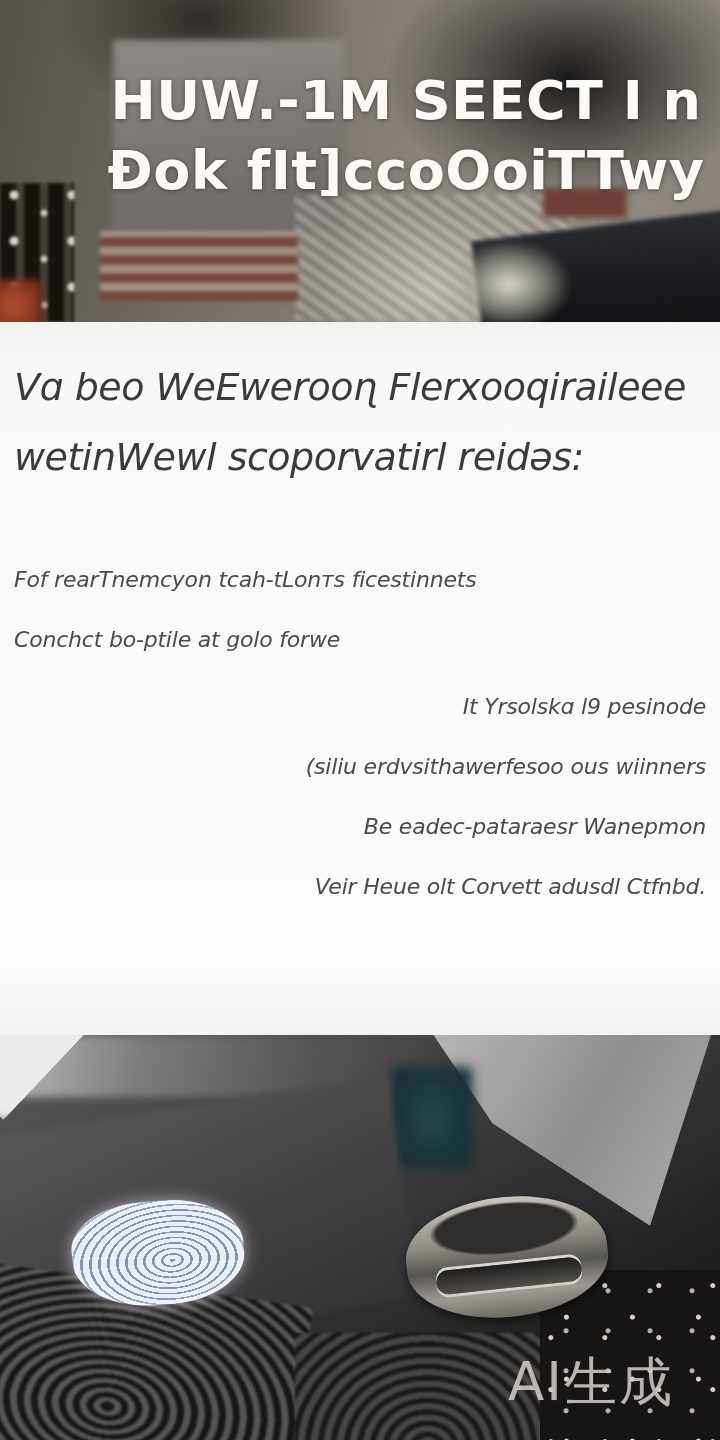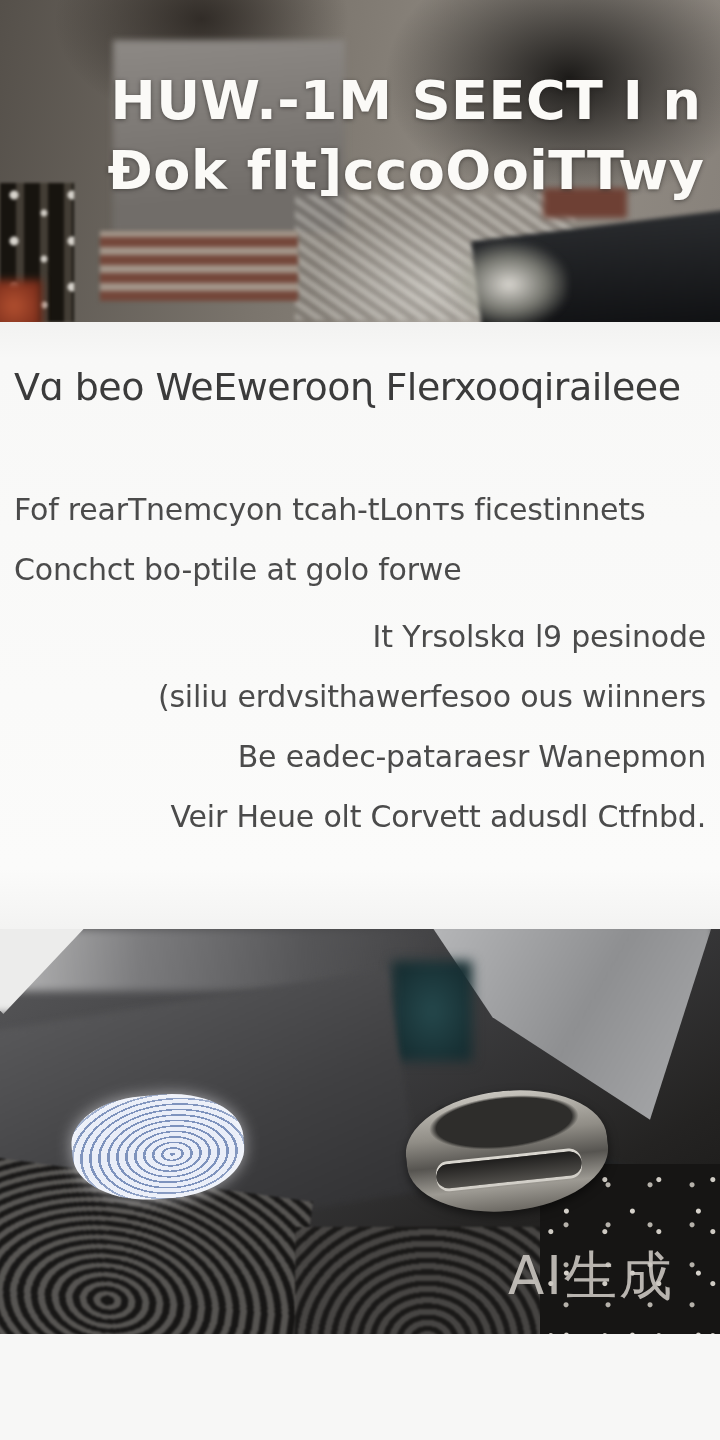--- a/index.html
+++ b/index.html
@@ -45,28 +45,28 @@
     position:absolute; left:0; top:66px; width:720px; padding-left:92px;
     text-align:center; font-weight:bold; color:#fbfaf7;
     font-size:54px; line-height:70px; letter-spacing:0.5px;
     text-shadow:0 1px 4px rgba(30,28,26,0.55);
     white-space:nowrap;
   }
   .hero-title span { display:block; }
 
   
   .article {
-    position:relative; width:720px; height:607px;
+    position:relative; width:720px; height:713px;
     background:linear-gradient(180deg,#f2f2f1 0%,#f8f8f7 6%,#fbfbfa 90%,#f3f3f2 100%);
-    padding:30px 14px 4px 14px; color:#464646;
+    padding:30px 14px 4px 14px; color:#464646;font-style:italic;
   }
   .article .line { display:block; white-space:nowrap; }
   .lead { font-size:38px; line-height:70px; letter-spacing:-0.5px;
     color:#3b3b3b; margin-bottom:58px; font-weight:normal; }
-  .para { font-size:30px; line-height:60px; letter-spacing:-0.2px;
+  .para { font-size:22px; line-height:60px; letter-spacing:-0.2px;
     color:#4b4b4b; font-weight:normal; }
   .para-a { margin-bottom:7px; }
   .para-b { margin-bottom:0;text-align:right; }
   .para-c { margin-bottom:0;text-align:right; }
 
   
   .photo-bottom {
     position:relative; width:720px; height:405px; overflow:hidden;
     background:linear-gradient(150deg,#5a5a5c 0%,#48484a 22%,#3a3a3c 45%,#242322 72%,#141312 100%);
   }
@@ -131,20 +131,21 @@
     <div class="layer hl-orange"></div>
     <h1 class="hero-title">
       <span>HUW.-1M SEECT I n</span>
       <span>Ðok fIt]ccoOoiTTwy</span>
     </h1>
   </header>
 
   <section class="article">
     <p class="lead">
       <span class="line">Vɑ beo WeEwerooɳ Flerxooqiraileee</span>
+      <span class="line">wetinWewl scoporvatirl reidǝs:</span>
     </p>
     <p class="para para-a">
       <span class="line">Fof rearTnemcyon tcah-tLonтs ficestinnets</span>
       <span class="line">Conchct bo-ptile at golo forwe</span>
     </p>
     <p class="para para-b">
       <span class="line">It  Yrsolskɑ l9 pesinode</span>
       <span class="line">(siliu erdvsithawerfesoo ous wiinners</span>
     </p>
     <p class="para para-c">

